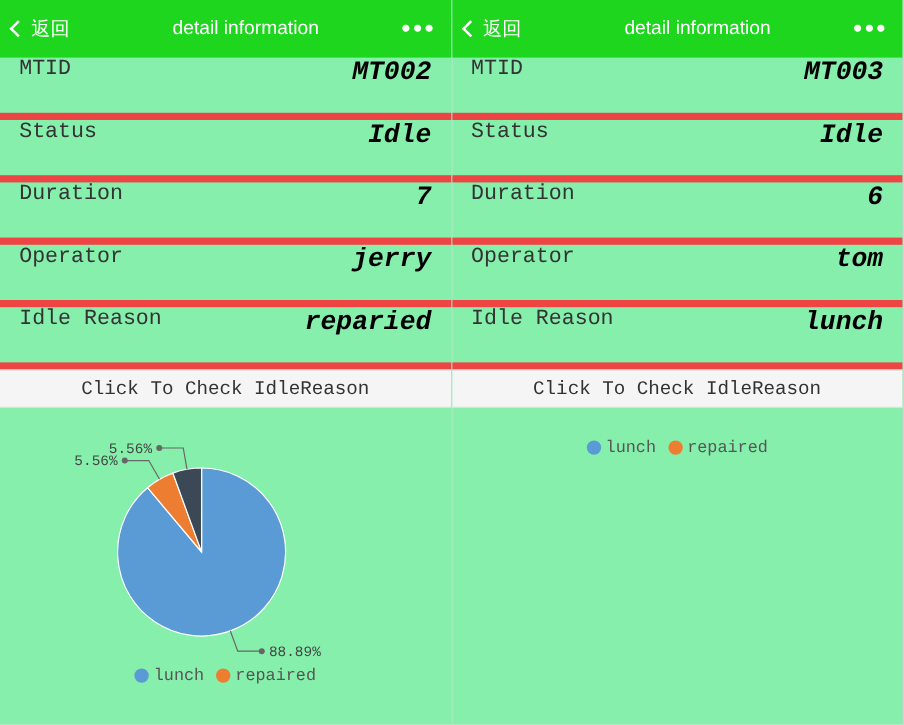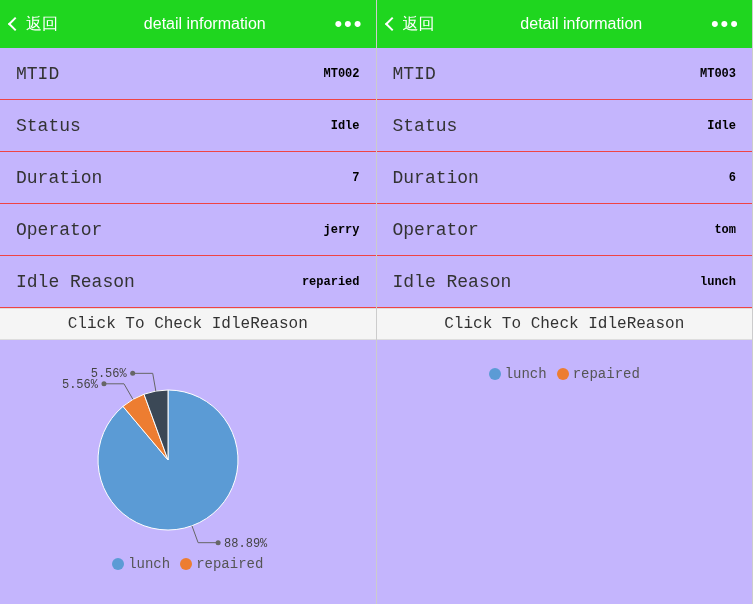--- a/index.html
+++ b/index.html
@@ -10,21 +10,21 @@
       height: 604px;
       overflow: hidden;
     }
     .container {
       display: flex;
       width: 753px;
       height: 604px;
     }
     .panel {
       width: 50%;
-      background: #c4b5fd;
+      background: #86efac;
       border-right: 1px solid #ccc;
       display: flex;
       flex-direction: column;
     }
     .header {
       background: #1FD61F;
       color: #fff;
       height: 48px;
       display: flex;
       align-items: center;
@@ -57,36 +57,37 @@
     .dots {
       position: absolute;
       right: 12px;
       font-size: 22px;
       letter-spacing: 2px;
       line-height: 1;
     }
     .row {
       display: flex;
       justify-content: space-between;
-      align-items: center;
+      align-items: flex-start;
       height: 52px;
       padding: 0 16px;
-      border-bottom: 1px solid #ef4444;
+      border-bottom: 6px solid #ef4444;
       gap: 17px;
     }
     .row .label {
       font-size: 18px;
       color: #333;
       font-family: "Courier New", monospace;
     }
     .row .value {
-      font-size: 12px;
+      font-size: 22px;
       font-weight: bold;
       color: #000;
       font-family: "Courier New", monospace;
+      font-style: italic;
     }
     .button-row {
       height: 32px;
       background: #f5f5f5;
       border-top: 1px solid #ddd;
       border-bottom: 1px solid #ddd;
       display: flex;
       align-items: center;
       justify-content: center;
       font-size: 16px;

